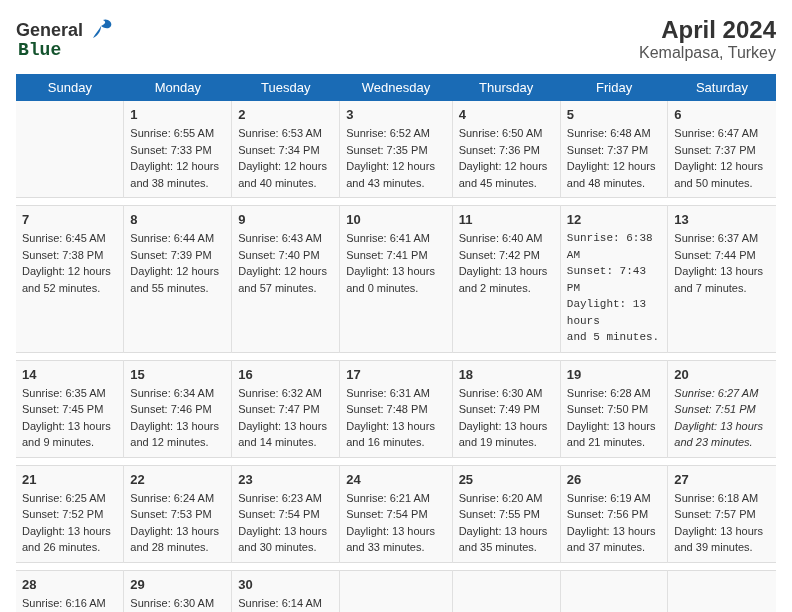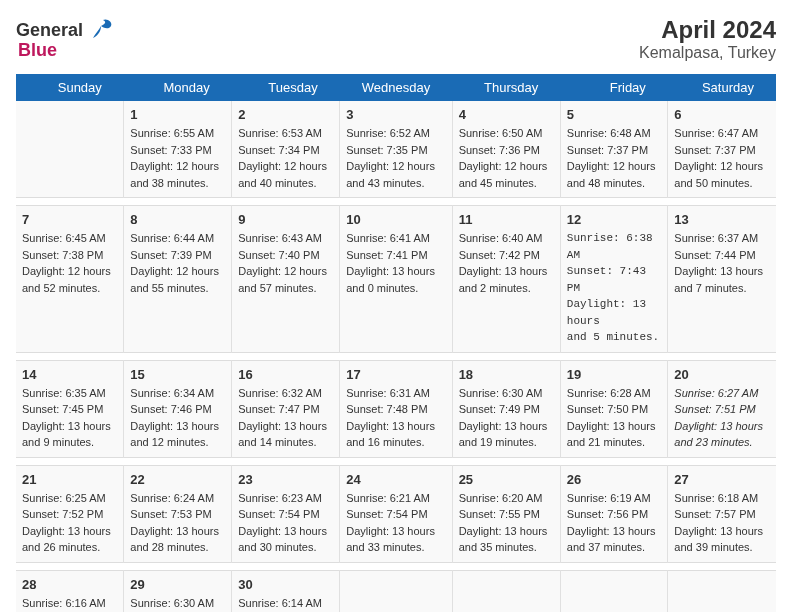--- a/index.html
+++ b/index.html
@@ -22,21 +22,22 @@
       gap: 4px;
     }
     .logo-text-general {
       font-size: 18px;
       font-weight: bold;
       color: #333;
     }
     .logo-text-blue {
       font-size: 18px;
       font-weight: bold;
-      color: #be185d;
+      color: #14532d;
+      font-family: Liberation Mono, monospace;
     }
     .title-area {
       text-align: right;
     }
     .main-title {
       font-size: 24px;
       font-weight: bold;
       color: #333;
     }
     .subtitle {
@@ -47,21 +48,21 @@
       width: 100%;
       border-collapse: collapse;
       font-size: 11px;
     }
     thead tr {
       background-color: #1a6bb5;
       color: white;
     }
     thead th {
       padding: 6px 22px;
-      text-align: right;
+      text-align: center;
       font-size: 13px;
       font-weight: normal;
     }
     tbody tr {
       border-bottom: 1px solid #ddd;
     }
     tbody tr:nth-child(odd) {
       background-color: #f9f9f9;
     }
     tbody tr:nth-child(even) {

